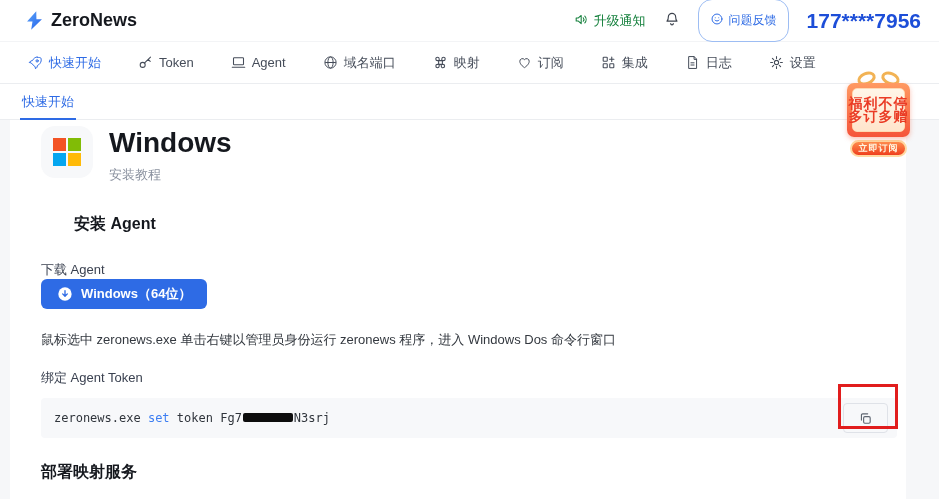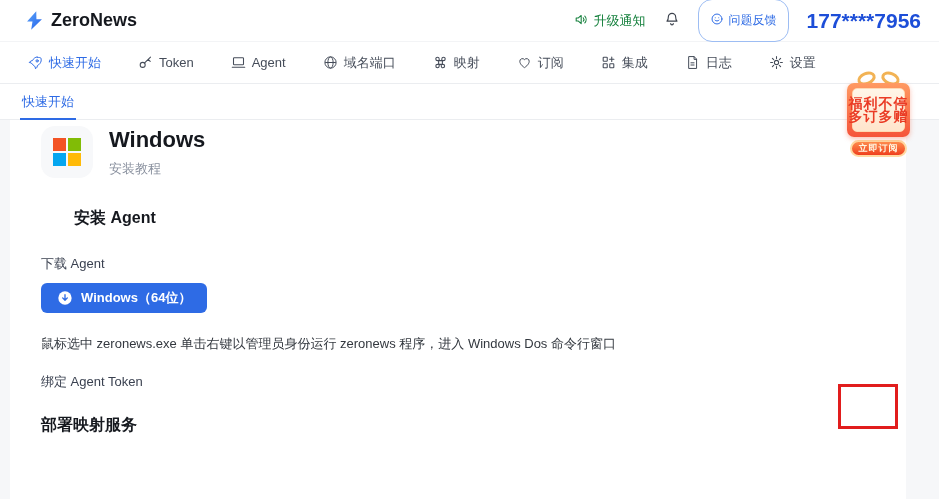--- a/index.html
+++ b/index.html
@@ -37,28 +37,28 @@
   .panel { position:absolute; left:10px; top:0; width:896px; height:379px; background:#fff;
            padding:6px 9px 0 31px; }
 
   .os-header { display:flex; gap:16px; align-items:flex-start; }
   .os-icon-card { width:52px; height:52px; background:#f7f8fa; border-radius:14px;
                   display:flex; align-items:center; justify-content:center; }
   .ms-grid { display:grid; grid-template-columns:13px 13px; grid-template-rows:13px 13px; gap:2px; }
   .ms-sq { width:13px; height:13px; }
   .ms-r { background:#f35325; } .ms-g { background:#81bc06; }
   .ms-b { background:#05a6f0; } .ms-y { background:#ffba08; }
-  .os-title { font-size:22px; font-weight:700; color:#15181e; margin-top:1px; }
+  .os-title { font-size:28px; font-weight:700; color:#15181e; margin-top:1px; }
   .os-sub { font-size:13px; color:#8a919f; margin-top:7px; }
 
   .h2 { font-size:16px; font-weight:700; color:#15181e; }
   .install-heading { margin-top:30px;margin-left:33px; }
   .label-text { font-size:13px; color:#3a4150; }
   .download-label { margin-top:26px; }
-  .dl-btn { margin-top:10px; display:inline-flex; align-items:center; gap:8px; height:30px;
+  .dl-btn { display:inline-flex; align-items:center; gap:8px; height:30px;
             background:#2e6be5; color:#fff; font-size:13px; font-weight:700;
             border:none; border-radius:6px; padding:0 16px; cursor:pointer;
             font-family:"Liberation Sans","DejaVu Sans",sans-serif; }
   .dl-btn svg { display:block; }
   .instruction { margin-top:22px; font-size:13px; color:#33383f; }
   .bind-label { margin-top:20px; }
 
   .code-block { position:relative; margin-top:11px; width:856px; height:40px;
                 background:#f7f8fa; border-radius:4px; display:flex; align-items:center; }
   .code-text { font-family:"DejaVu Sans Mono","Liberation Mono",monospace; font-size:12px;
@@ -271,20 +271,31 @@
             <path d="M12 7v8M8.5 11.8l3.5 3.5 3.5-3.5" fill="none" stroke="#2e6be5" stroke-width="2" stroke-linecap="round" stroke-linejoin="round"></path>
           </svg>
         </span>
         <span>Windows（64位）</span>
       </button>
 
       <div class="instruction">鼠标选中 zeronews.exe 单击右键以管理员身份运行 zeronews 程序，进入 Windows Dos 命令行窗口</div>
 
       <div class="label-text bind-label">绑定 Agent Token</div>
 
+      <div class="code-block">
+        <div class="code-text"><span>zeronews.exe </span><span class="kw">set</span><span> token Fg7</span><span class="redaction"></span><span>N3srj</span></div>
+        <div class="copy-btn">
+          <span>
+            <svg width="15" height="15" viewBox="0 0 24 24" fill="none" stroke="#5f6672" stroke-width="1.8" stroke-linejoin="round" stroke-linecap="round">
+              <rect x="9" y="9" width="10.5" height="10.5" rx="2"></rect>
+              <path d="M5.5 14.5v-8a2 2 0 0 1 2-2h8"></path>
+            </svg>
+          </span>
+        </div>
+      </div>
 
       <div class="h2 deploy-heading">部署映射服务</div>
 
       
 
     </div>
   </div>
 
   <div class="annotation-box"></div>
 

